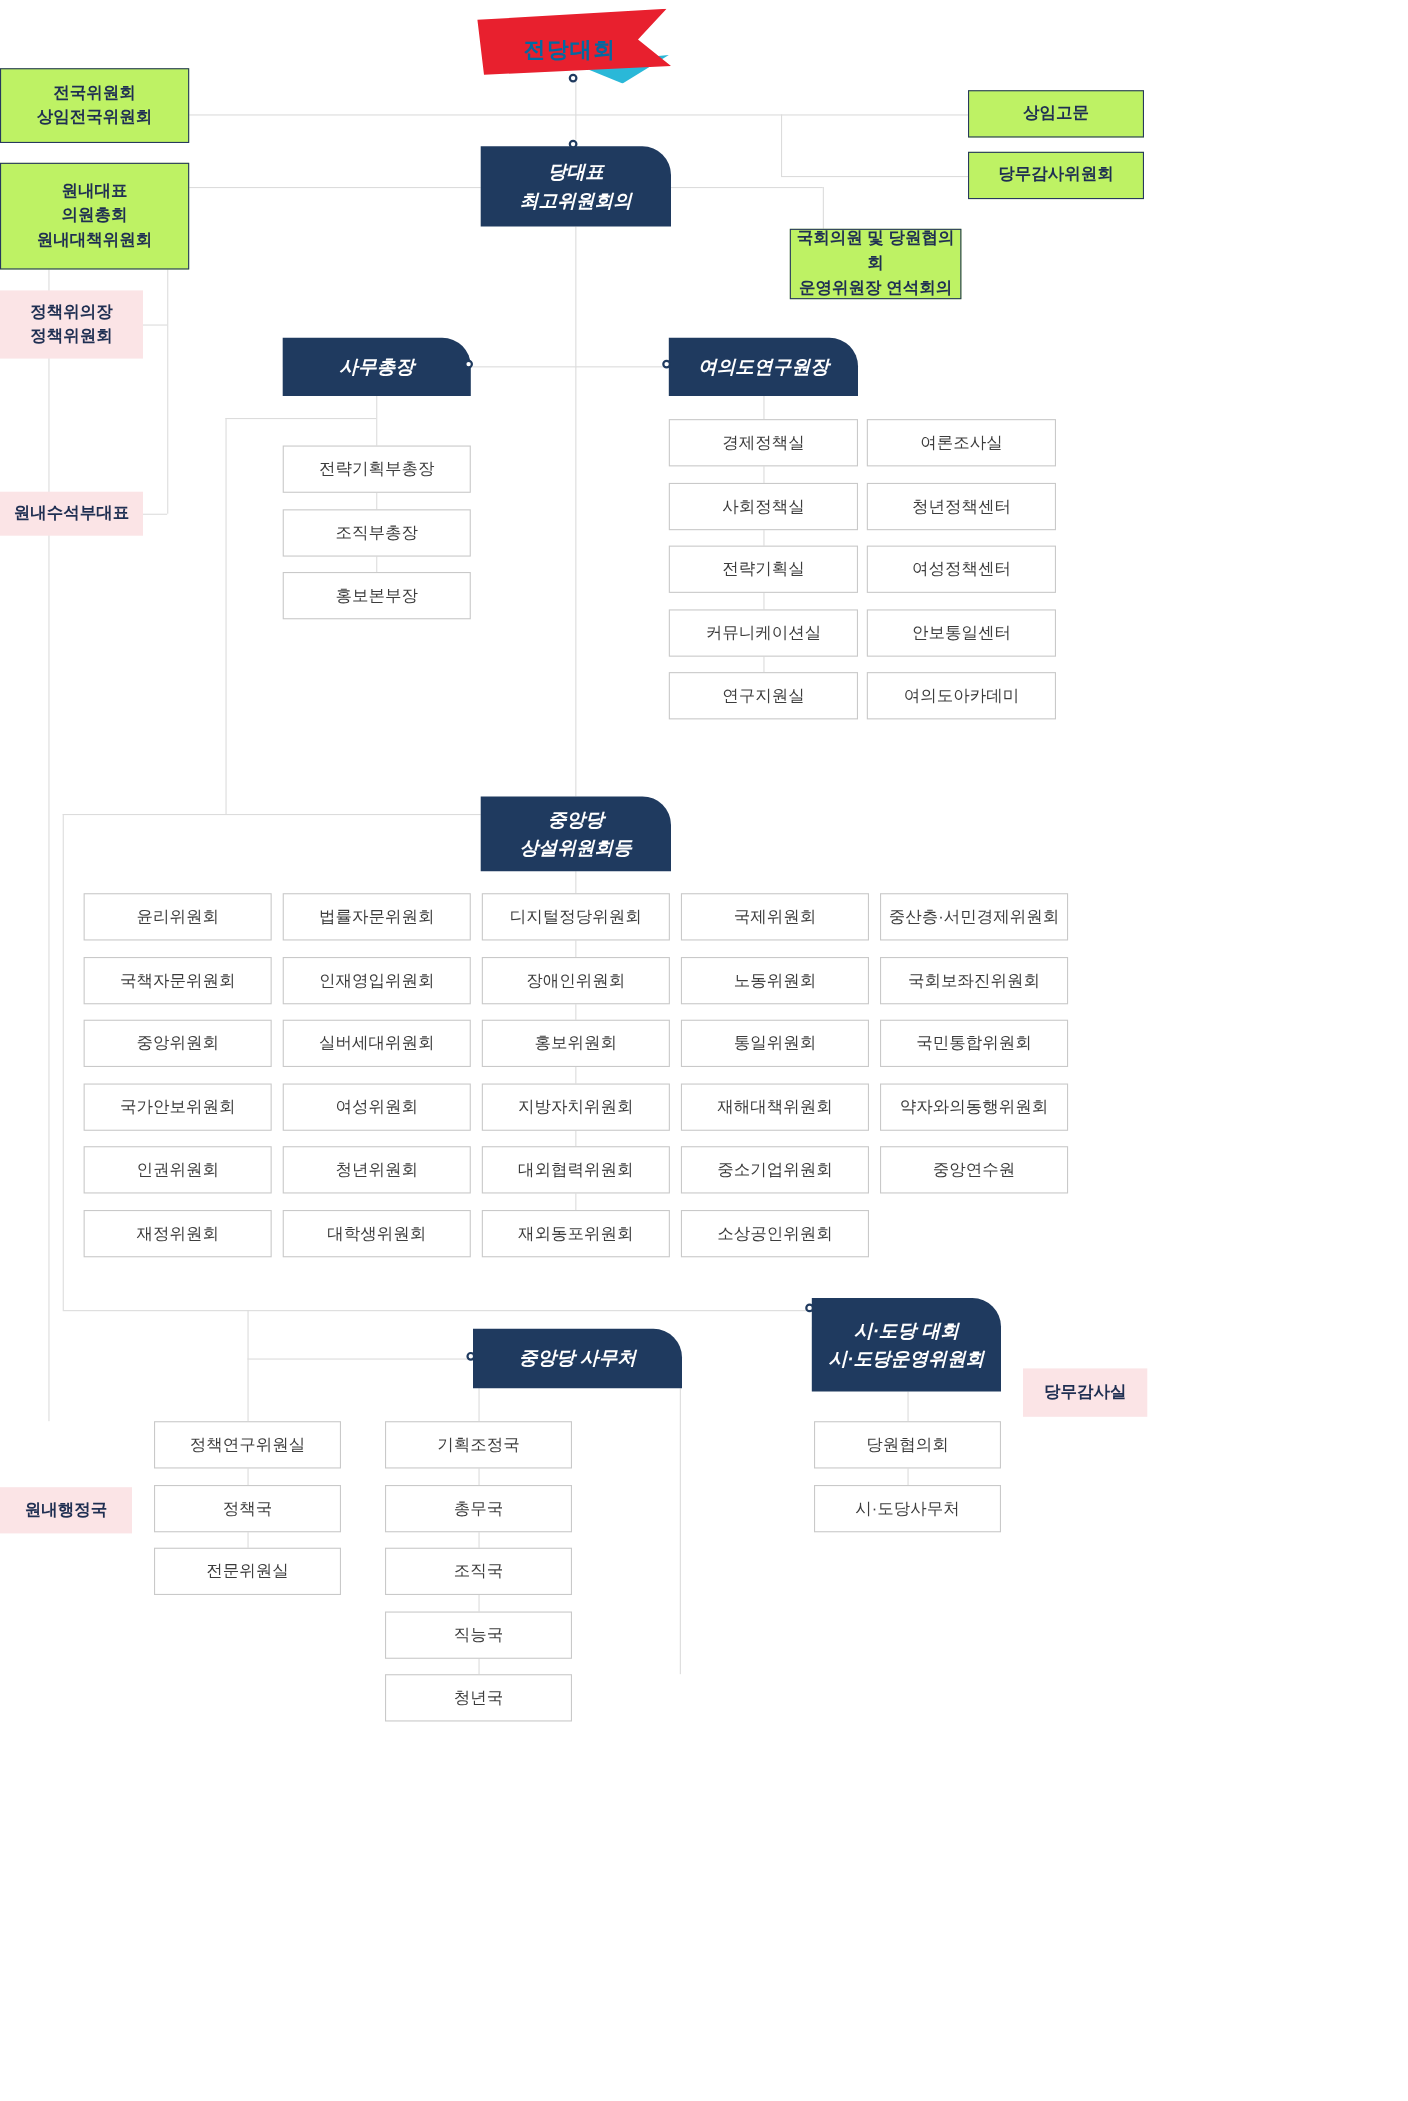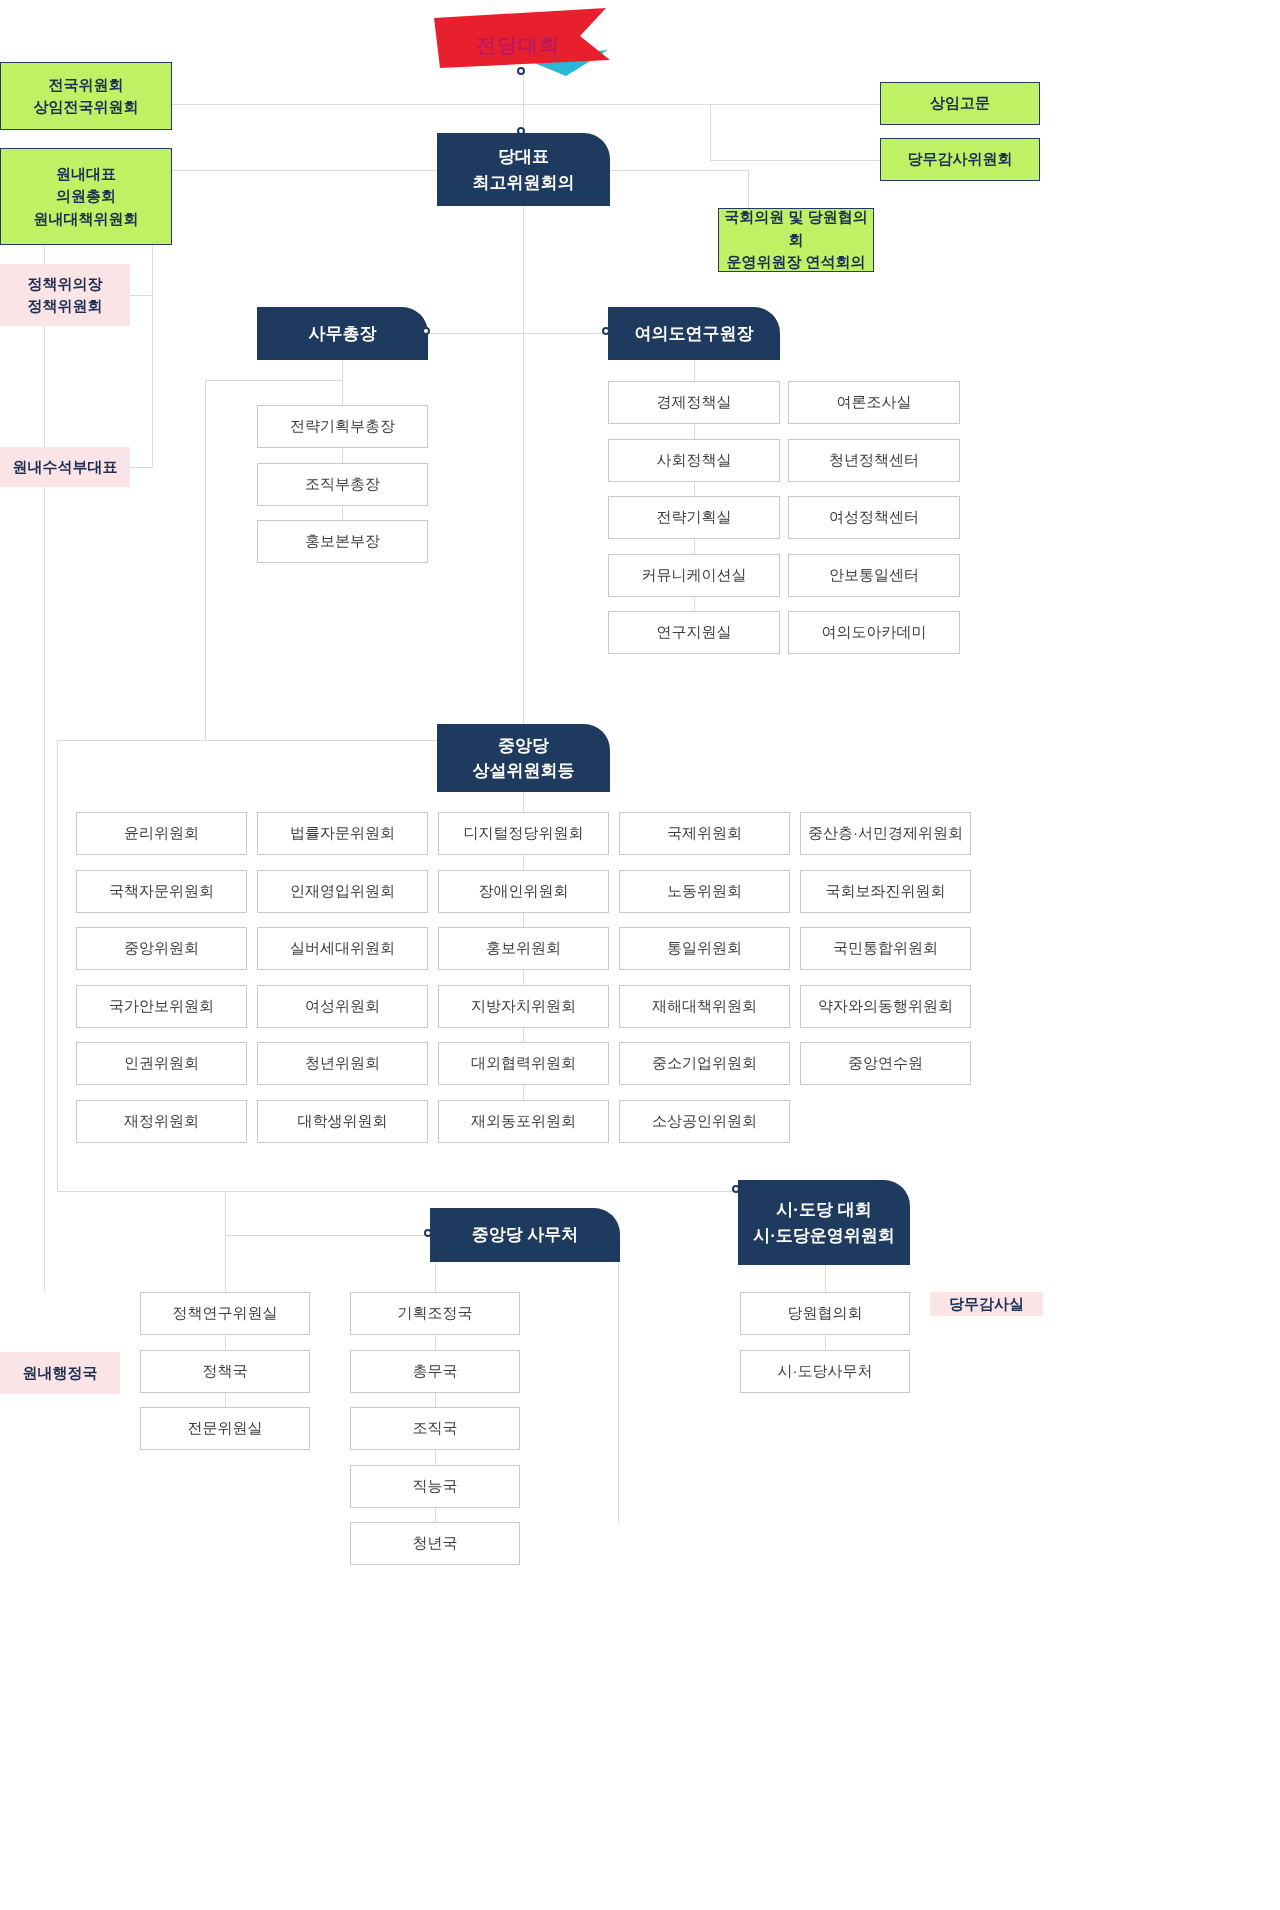--- a/index.html
+++ b/index.html
@@ -6,34 +6,34 @@
   html,body { background:#ffffff; }
   body { font-family:"Liberation Sans","DejaVu Sans",sans-serif; }
   .stage { position:relative; width:1280px; height:1910px; background:#ffffff; overflow:hidden; }
 
   .line { position:absolute; background:#dcdcdc; z-index:1; }
 
   .box { position:absolute; display:flex; flex-direction:column; align-items:center; justify-content:center;
          text-align:center; background:#bef264; z-index:2; line-height:1.5; }
   .b-navy { border:1px solid #27395e; color:#1f2f52; font-size:15px; font-weight:600; }
   .pink  { background:#fbe4e6; border:none; color:#1f2f52; font-size:15px; font-weight:700; }
-  .navy  { background:#1f3a5f; color:#ffffff; font-size:17px; font-weight:700; border-radius:0 26px 0 0; }
+  .navy  { background:#1f3a5f; color:#ffffff; font-size:17px; font-weight:700; border-radius:0 26px 0 0;font-style:italic; }
 
   .dot { position:absolute; width:8px; height:8px; background:#ffffff; border:2px solid #1f3a5f; border-radius:50%; z-index:3; }
 
   .col { position:absolute; display:flex; flex-direction:column; gap:14.5px; z-index:2; }
   .cell { height:43px; display:flex; align-items:center; justify-content:center; text-align:center;
           background:#ffffff; border:1px solid #c9c9c9; color:#3c3c3c; font-size:15px; font-weight:500; padding:0 2px; }
 
   .grid { position:absolute; left:76px; top:812px; display:grid; grid-template-columns:repeat(5,171px);
           column-gap:10px; row-gap:14.5px; z-index:2; }
 
   .banner-wrap { position:absolute; left:432px; top:8px; width:180px; height:68px; z-index:2; }
   .banner-label { position:absolute; left:0; top:24px; width:172px; text-align:center;
-                  color:#be185d; font-size:20px; font-weight:700; letter-spacing:1px; }
+                  color:#0369a1; font-size:20px; font-weight:700; letter-spacing:1px; }
 </style>
 </head>
 <body>
 
 <div class="stage">
 
   <div class="line" style="left:523px;top:73px;width:1px;height:54px"></div>
   <div class="line" style="left:172px;top:104px;width:708px;height:1px"></div>
   <div class="line" style="left:710px;top:104px;width:1px;height:56px"></div>
   <div class="line" style="left:710px;top:160px;width:170px;height:1px"></div>
@@ -170,21 +170,21 @@
   </div>
 
   <div class="box navy" style="left:738px;top:1180px;width:172px;height:85px">
     <span>시·도당 대회</span>
     <span>시·도당운영위원회</span>
   </div>
 
   <div class="box pink" style="left:0;top:1352px;width:120px;height:42px">
     <span>원내행정국</span>
   </div>
-  <div class="box pink" style="left:930px;top:1292px;width:113px;height:24px">
+  <div class="box pink" style="left:930px;top:1244px;width:113px;height:44px">
     <span>당무감사실</span>
   </div>
 
   <div class="col" style="left:140px;top:1292px;width:170px">
     <div class="cell">정책연구위원실</div>
     <div class="cell">정책국</div>
     <div class="cell">전문위원실</div>
   </div>
   <div class="col" style="left:350px;top:1292px;width:170px">
     <div class="cell">기획조정국</div>

